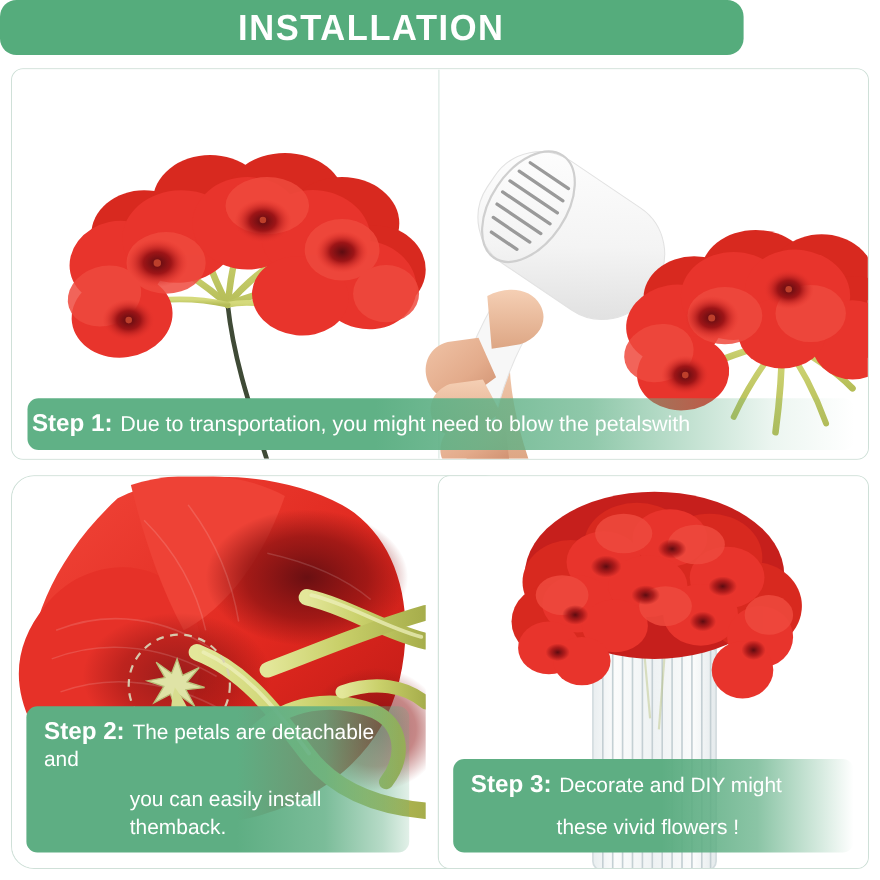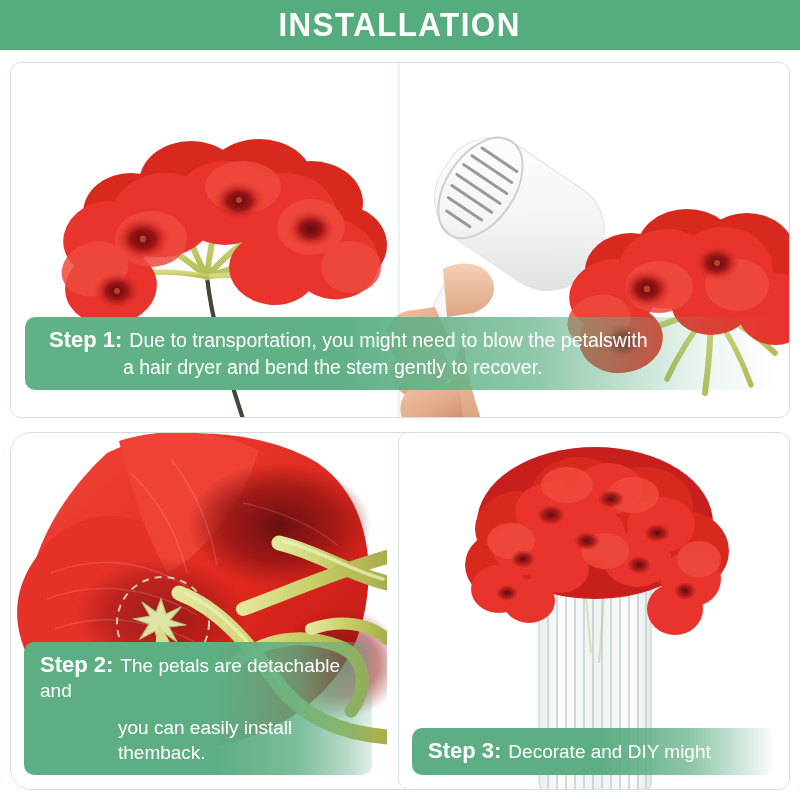--- a/index.html
+++ b/index.html
@@ -7,23 +7,23 @@
   html, body {
     width: 800px; height: 800px;
     background: #ffffff;
     font-family: "Liberation Sans", sans-serif;
     overflow: hidden;
   }
   .page { position: relative; width: 800px; height: 800px; background:#fff; }
 
   
   .header {
-    position: absolute; left: 0; top: 0; width: 800px; height: 50px;
+    position: absolute; left: 0; top: 0; width: 676px; height: 50px;
     background: #55ac7c;
-    display: flex; align-items: center; justify-content: center;
+    display: flex; align-items: center; justify-content: center; border-radius: 15px;
   }
   .header-title {
     color: #ffffff;
     font-size: 33px;
     font-weight: bold;
     letter-spacing: 1.5px;
     font-family: "Liberation Sans", sans-serif;
     transform: scaleX(0.95);
   }
 
@@ -50,24 +50,24 @@
     display: block;
     padding: 9px 14px 10px 16px;
     line-height: 1.28;
     z-index: 30;
   }
   .caption .lead {
     font-weight: bold;
     margin-right: 7px;
   }
   .cap1 {
-    left: 14px; bottom: 27px; width: 752px;
+    left: 14px; bottom: 8px; width: 752px;
     background: linear-gradient(to right, #60b186 0%, #60b186 42%, rgba(96,177,134,0.70) 68%, rgba(96,177,134,0.12) 90%, rgba(96,177,134,0.0) 100%);
     font-size: 19.5px;
-    padding-left: 24px;
+    padding-left: 4px;
   }
   .cap1 .lead { font-size: 22px; }
   .cap1 .l2 { display:block; padding-left: 74px; margin-top: 1px; }
 
   .cap23 {
     font-size: 19px;
   }
   .cap2 {
     left: 13px; bottom: 14px; width: 348px;
     background: linear-gradient(to right, #5eae83 0%, #5eae83 55%, rgba(94,174,131,0.82) 78%, rgba(94,174,131,0.45) 93%, rgba(94,174,131,0.18) 100%);
@@ -244,21 +244,20 @@
               <circle cx="706" cy="200" r="3.0"></circle>
               <circle cx="612" cy="278" r="3.0"></circle>
             </g>
           </g>
         </g>
       </svg>
     </div>
 
     <div class="caption cap1">
       <span class="lead">Step 1:</span><span>Due to transportation, you might need to blow the petalswith</span>
-      <span class="l2">a hair dryer and bend the stem gently to recover.</span>
     </div>
   </div>
 
   <div class="panel panel-bl">
     <div class="photo">
       <svg width="376" height="358" viewBox="0 0 376 358">
         <defs>
           <linearGradient id="petalBig" x1="0" y1="0" x2="1" y2="1">
             <stop offset="0%" stop-color="#f2473a"></stop>
             <stop offset="55%" stop-color="#e0281f"></stop>
@@ -406,16 +405,17 @@
             <ellipse cx="240" cy="132" rx="12" ry="9" fill="url(#fc3)"></ellipse>
             <ellipse cx="286" cy="158" rx="11" ry="9" fill="url(#fc3)"></ellipse>
             <ellipse cx="108" cy="160" rx="11" ry="8" fill="url(#fc3)"></ellipse>
           </g>
         </g>
       </svg>
     </div>
 
     <div class="caption cap23 cap3">
       <span class="lead">Step 3:</span><span>Decorate and DIY might</span>
+      <span class="l2">these vivid flowers !</span>
     </div>
   </div>
 
 </div>
 
 </body></html>

